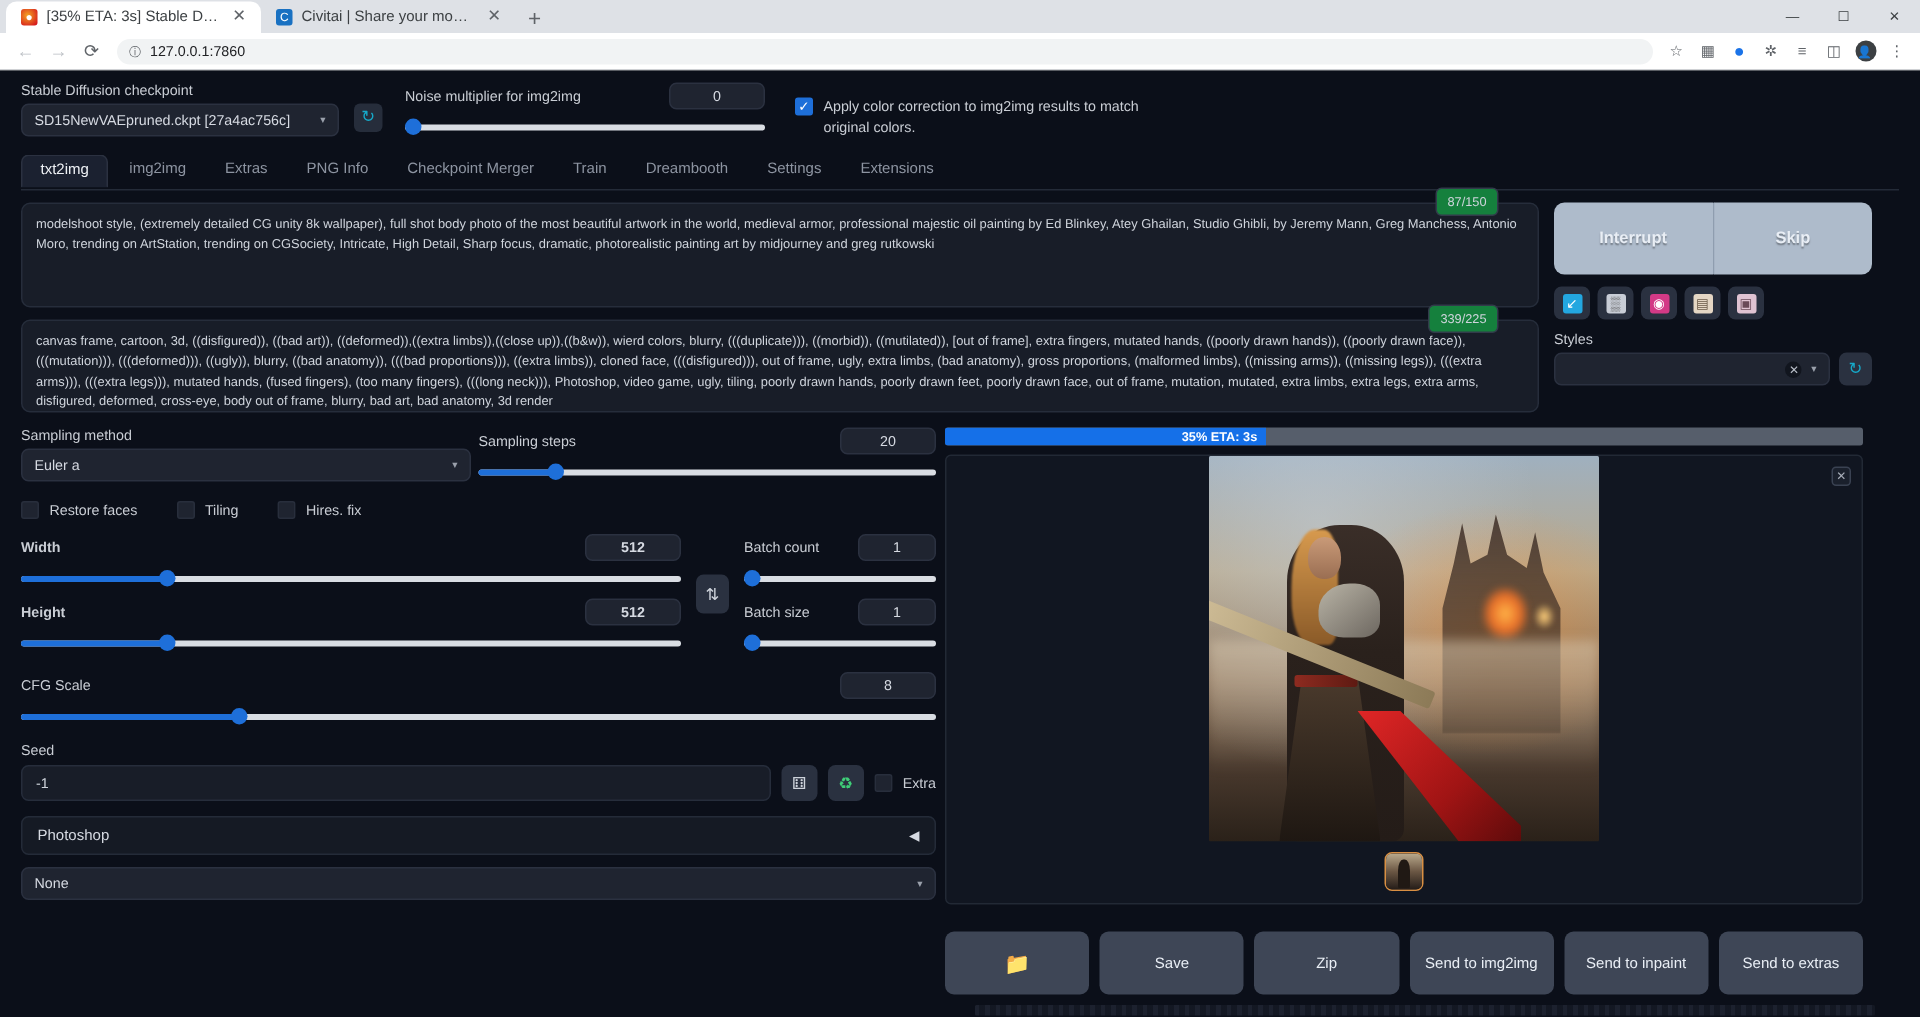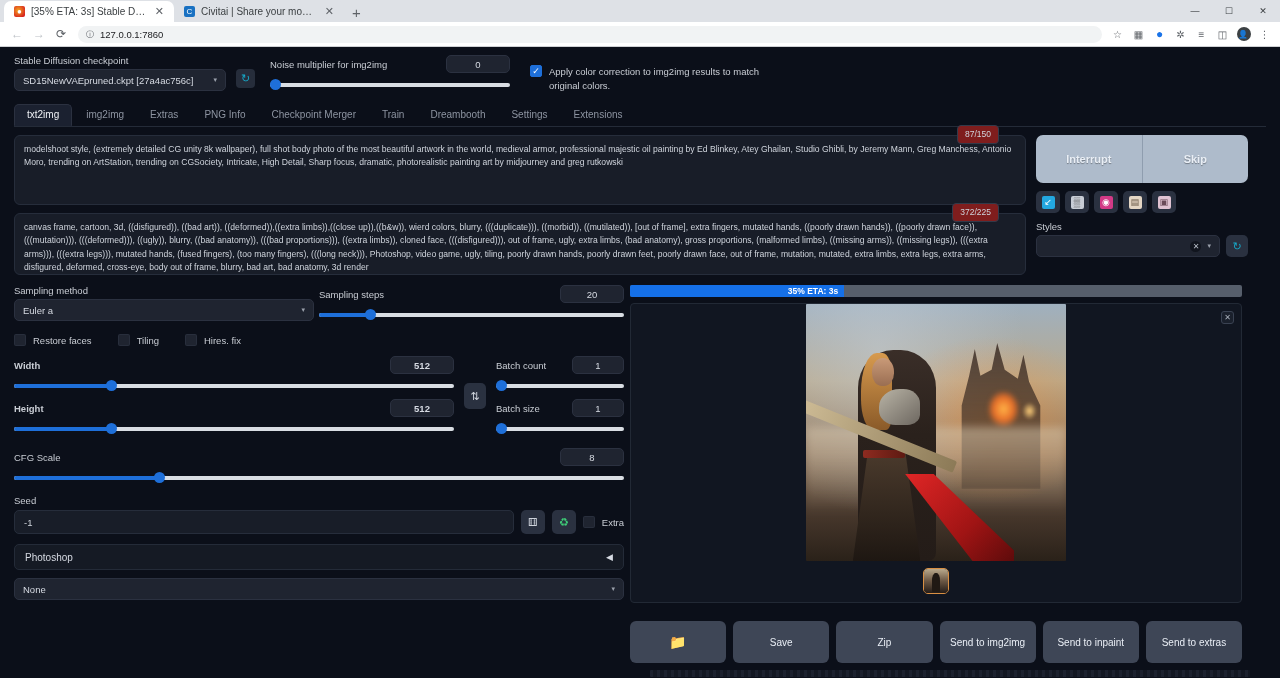--- a/index.html
+++ b/index.html
@@ -126,21 +126,21 @@
     width: 12px; height: 12px; border-radius: 2px;
     background: #1f2430; border: 1px solid #39405060; flex: 0 0 12px;
   }
   .cbx.on {
     background: #1e6fd9; border-color: #1e6fd9; color: #fff;
     font-size: 9px; display: flex; align-items: center; justify-content: center;
   }
   .cc-text { font-size: 9.5px; color: #c9cdd4; line-height: 14px; }
 
   .tabs {
-    display: flex; align-items: center; gap: 2px;
+    display: flex; align-items: flex-start; gap: 2px;
     border-bottom: 1px solid #242b38; margin-top: 6px; height: 24px;
   }
   .tabitem {
     font-size: 10px; color: #8d94a1; padding: 4px 12px 5px 12px;
     border-radius: 5px 5px 0 0;
   }
   .tabitem.active {
     color: #eef1f5; background: #1b2130;
     border: 1px solid #2b3140; border-bottom-color: #1b2130;
   }
@@ -150,21 +150,21 @@
   .rightcol { width: 218px; padding-left: 6px; }
 
   .prompt-box {
     background: #181d28; border: 1px solid #262d3b; border-radius: 6px;
     padding: 7px 9px; color: #cfd4dc; font-size: 8.6px; line-height: 13.4px;
     position: relative;
   }
   #pos-prompt { height: 70px; }
   #neg-prompt { height: 62px; margin-top: 8px; }
   .token-counter {
-    position: absolute; background: #7f1d1d; border: 1px solid #323a4a;
+    position: absolute; background: #15803d; border: 1px solid #323a4a;
     border-radius: 4px; font-size: 8.5px; color: #cfd4dc;
     padding: 2px 7px; right: 26px;
   }
   .tc-pos { top: -11px; }
   .tc-neg { top: -11px; }
 
   .genrow { display: flex; gap: 0; }
   .genbtn {
     flex: 1; height: 48px; background: #aebbcb;
     display: flex; align-items: center; justify-content: center;
@@ -462,21 +462,21 @@
   </div>
 
   <div class="body2col">
 
     <div class="leftcol">
       <div class="prompt-box" id="pos-prompt">
         <div class="token-counter tc-pos">87/150</div>
         <span>modelshoot style, (extremely detailed CG unity 8k wallpaper), full shot body photo of the most beautiful artwork in the world, medieval armor, professional majestic oil painting by Ed Blinkey, Atey Ghailan, Studio Ghibli, by Jeremy Mann, Greg Manchess, Antonio Moro, trending on ArtStation, trending on CGSociety, Intricate, High Detail, Sharp focus, dramatic, photorealistic painting art by midjourney and greg rutkowski</span>
       </div>
       <div class="prompt-box" id="neg-prompt">
-        <div class="token-counter tc-neg">372/225</div>
+        <div class="token-counter tc-neg">339/225</div>
         <span>canvas frame, cartoon, 3d, ((disfigured)), ((bad art)), ((deformed)),((extra limbs)),((close up)),((b&amp;w)), wierd colors, blurry, (((duplicate))), ((morbid)), ((mutilated)), [out of frame], extra fingers, mutated hands, ((poorly drawn hands)), ((poorly drawn face)), (((mutation))), (((deformed))), ((ugly)), blurry, ((bad anatomy)), (((bad proportions))), ((extra limbs)), cloned face, (((disfigured))), out of frame, ugly, extra limbs, (bad anatomy), gross proportions, (malformed limbs), ((missing arms)), ((missing legs)), (((extra arms))), (((extra legs))), mutated hands, (fused fingers), (too many fingers), (((long neck))), Photoshop, video game, ugly, tiling, poorly drawn hands, poorly drawn feet, poorly drawn face, out of frame, mutation, mutated, extra limbs, extra legs, extra arms, disfigured, deformed, cross-eye, body out of frame, blurry, bad art, bad anatomy, 3d render</span>
       </div>
     </div>
 
     <div class="rightcol">
       <div class="genrow">
         <div class="genbtn left">Interrupt</div>
         <div class="genbtn right">Skip</div>
       </div>
       <div class="iconrow">

